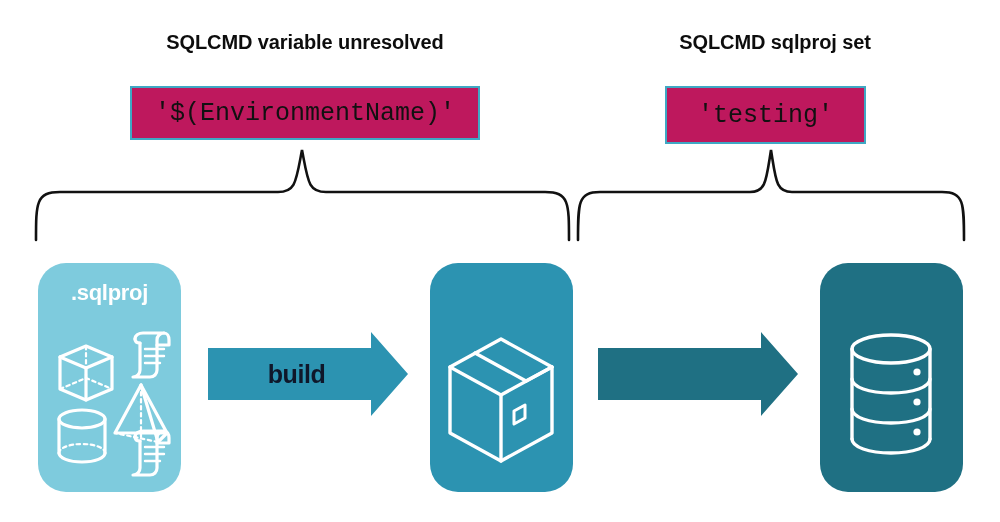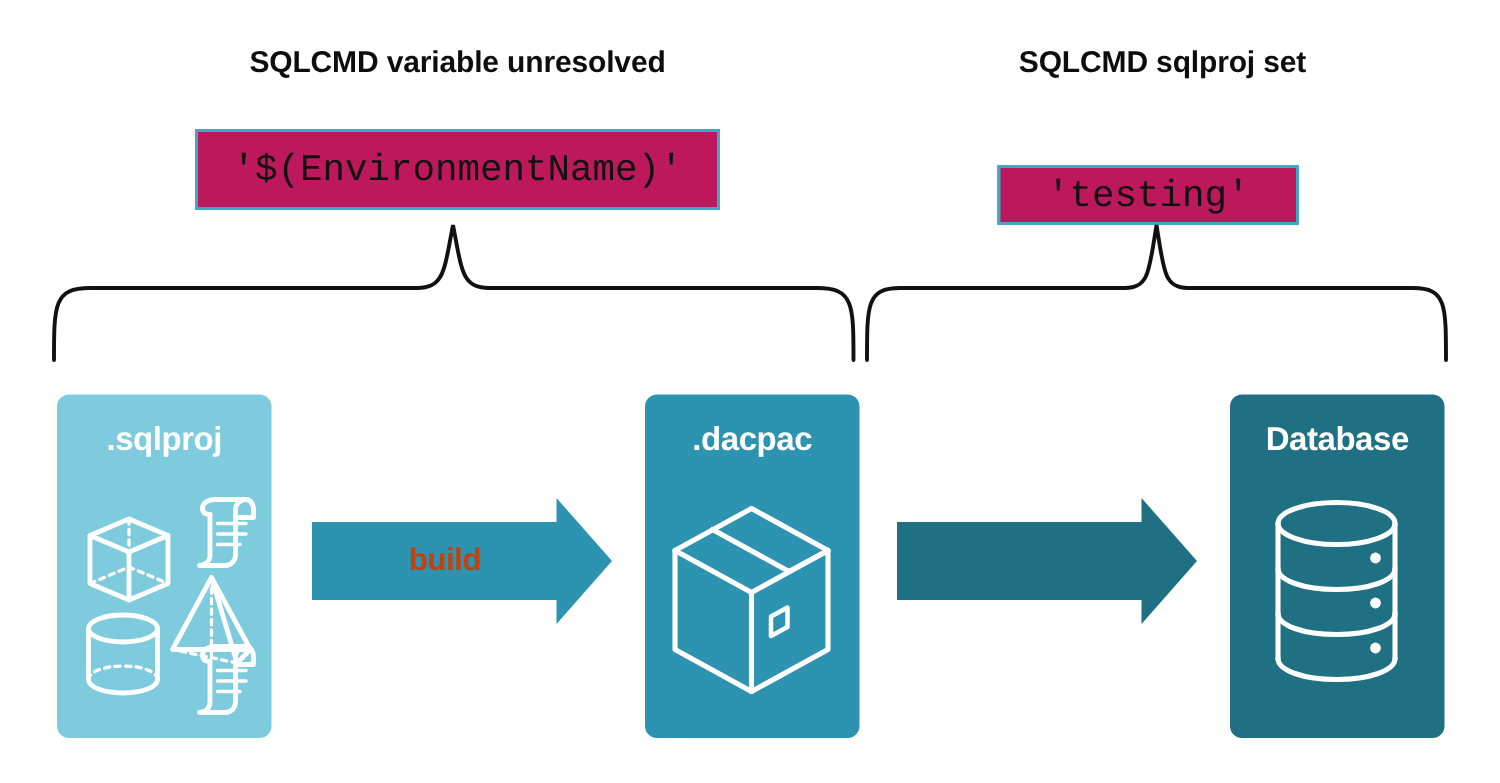--- a/index.html
+++ b/index.html
@@ -35,35 +35,35 @@
     background: #be185d;
     display: flex;
     align-items: center;
     justify-content: center;
     font-family: Liberation Mono, monospace;
     font-size: 25px;
     color: #111111;
     letter-spacing: 0px;
   }
   #codebox-left  { left: 130px; top: 86px; width: 350px; height: 54px; }
-  #codebox-right { left: 665px; top: 86px; width: 201px; height: 40px; margin-top: 24px; }
+  #codebox-right { left: 665px; top: 86px; width: 201px; height: 58px; }
 
   
   .brace-wrap { position: absolute; top: 145px; height: 100px; }
   #brace-left  { left: 30px;  width: 545px; }
   #brace-right { left: 572px; width: 398px; }
   .brace-wrap svg { display: block; width: 100%; height: 100%; overflow: visible; }
 
   
   .card {
     position: absolute;
     top: 263px;
     width: 143px;
     height: 229px;
-    border-radius: 8px;
+    border-radius: 28px;
   }
   #card-sqlproj  { left: 38px;  background: #7ecbdd; }
   #card-dacpac   { left: 430px; background: #2c93b1; }
   #card-database { left: 820px; background: #1f7083; }
 
   .card-label {
     position: absolute;
     top: 17px;
     left: 0; right: 0;
     text-align: center;
@@ -86,23 +86,23 @@
   #arrow-build  { left: 208px; }
   #arrow-deploy { left: 598px; }
   .arrow svg { display: block; width: 100%; height: 100%; }
   .arrow-label {
     position: absolute;
     left: 0; top: 0;
     width: 163px; height: 84px;
     display: flex;
     align-items: center;
     justify-content: center;
-    color: #c2410c;
+    color: #0f172a;
     font-weight: bold;
-    font-size: 21px;
+    font-size: 25px;
     letter-spacing: -0.4px;
     padding-left: 14px;
     pointer-events: none;
   }
 </style>
 </head>
 <body>
 
 <div id="stage">
 
@@ -175,41 +175,39 @@
             <path d="M 5,6 C 5,9 7,10 10,10"></path>
             <path d="M 34,0 C 37,0 39,3 39,7 L 39,12 L 27,12"></path>
             <path d="M 15,16 L 34,16 M 15,23 L 34,23 M 15,30 L 30,30" stroke-width="2.4"></path>
           </g>
         </g>
       </svg>
     </div>
   </div>
 
   <div class="card" id="card-dacpac">
-    <div class="card-label">.dacpac</div>
     <div class="card-art">
       <svg viewBox="0 0 143 170">
         <g fill="none" stroke="#ffffff" stroke-width="3.4" stroke-linejoin="round" stroke-linecap="round">
 
           <path d="M 20,52 L 71,24 L 122,52 L 122,118 L 71,146 L 20,118 Z"></path>
 
           <path d="M 20,52 L 71,80 L 122,52"></path>
           <path d="M 71,80 L 71,146"></path>
 
           <path d="M 45,38 L 96,66"></path>
           <path d="M 96,66 L 122,52"></path>
 
           <path d="M 84,96 L 95,90 L 95,103 L 84,109 Z" stroke-width="3"></path>
         </g>
       </svg>
     </div>
   </div>
 
   <div class="card" id="card-database">
-    <div class="card-label">Database</div>
     <div class="card-art">
       <svg viewBox="0 0 143 170">
         <g fill="none" stroke="#ffffff" stroke-width="3.4" stroke-linejoin="round" stroke-linecap="round">
           <ellipse cx="71" cy="34" rx="39" ry="14"></ellipse>
           <path d="M 32,34 L 32,124"></path>
           <path d="M 110,34 L 110,124"></path>
           <path d="M 32,124 C 32,132 49,138 71,138 C 93,138 110,132 110,124"></path>
           <path d="M 32,64 C 32,72 49,78 71,78 C 93,78 110,72 110,64"></path>
           <path d="M 32,94 C 32,102 49,108 71,108 C 93,108 110,102 110,94"></path>
         </g>

